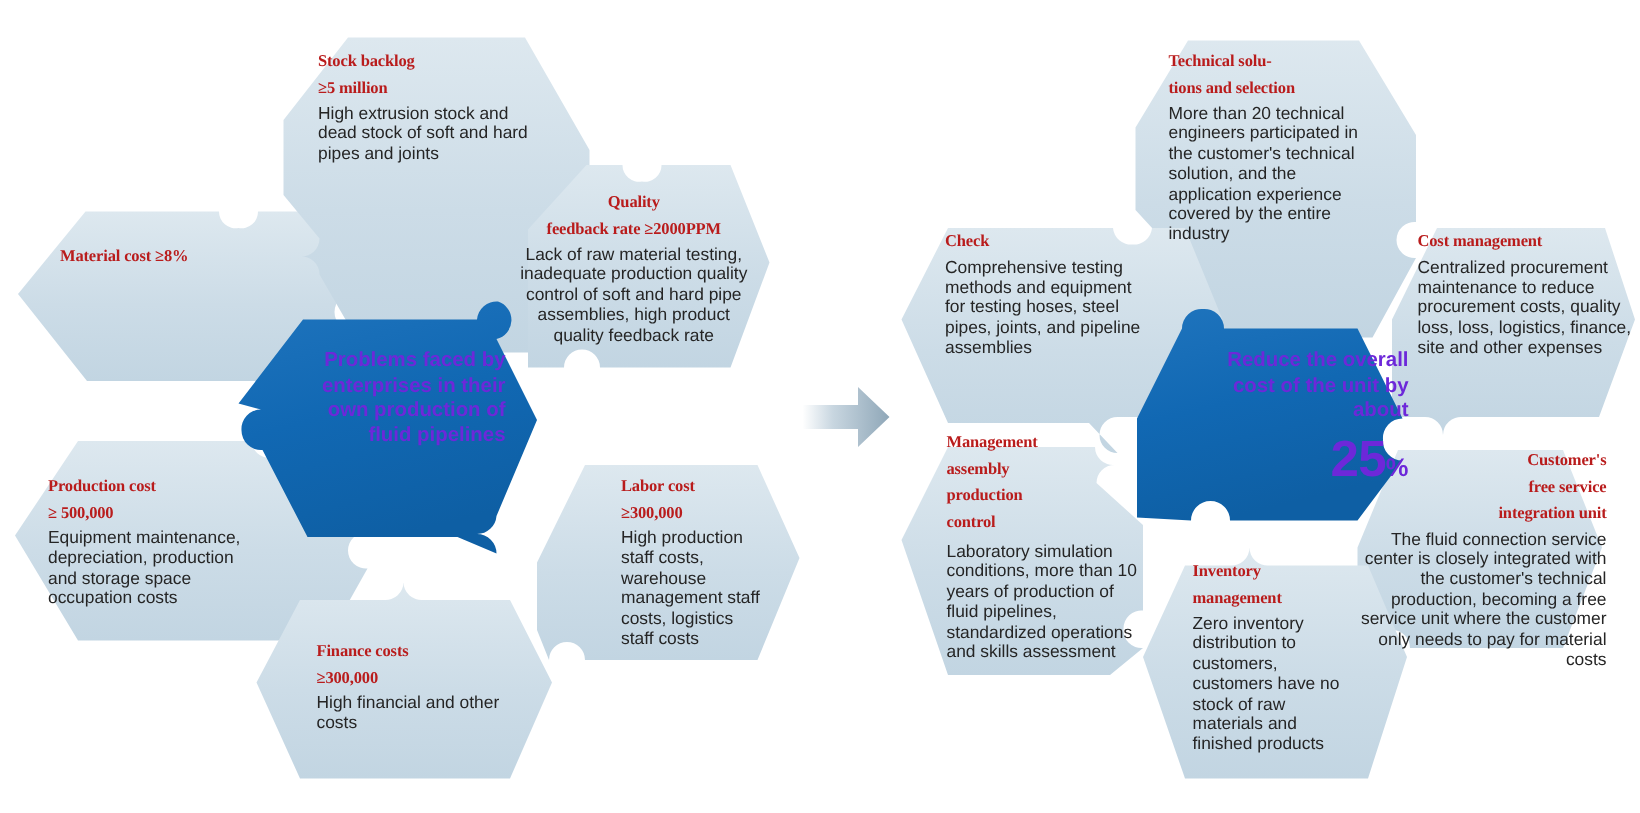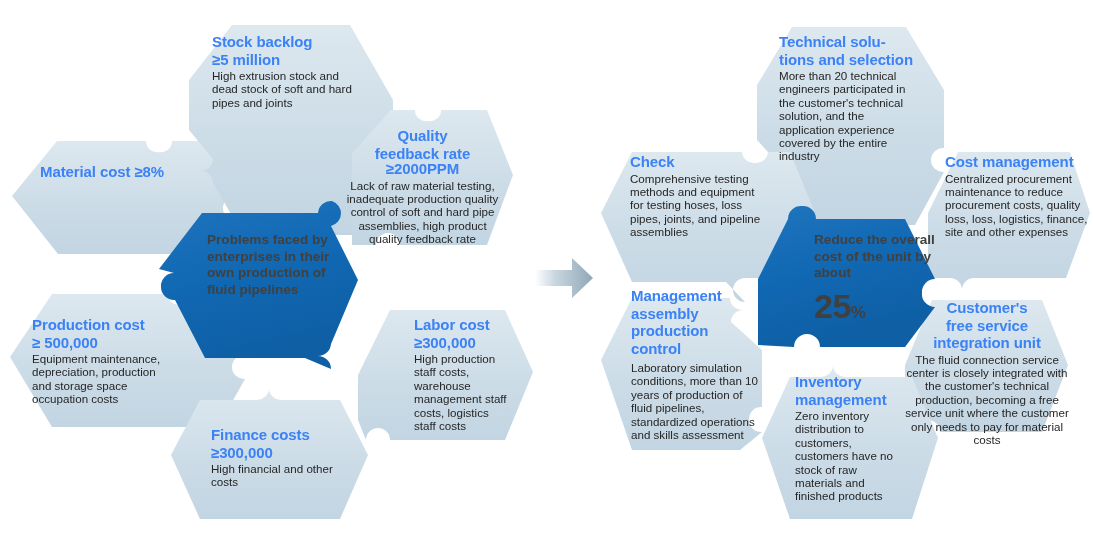--- a/index.html
+++ b/index.html
@@ -1,26 +1,26 @@
 <!DOCTYPE html>
 <html><head>
 <meta charset="utf-8">
 <style>
   html,body{margin:0;padding:0;background:#ffffff;}
   body{width:1093px;height:542px;overflow:hidden;
        font-family:"Liberation Sans","DejaVu Sans",sans-serif;}
   #stage{position:relative;width:1093px;height:542px;background:#fff;}
   #hexlayer{position:absolute;left:0;top:0;width:1093px;height:542px;}
   .txt{position:absolute;box-sizing:border-box;}
-  .hd{color:#3b82f6;font-weight:bold;font-size:15px;line-height:15.5px;
-      margin:0 0 2px 0;letter-spacing:-0.1px;}
+  .hd{color:#b91c1c;font-weight:bold;font-size:11px;line-height:15.5px;
+      margin:0 0 2px 0;letter-spacing:-0.1px;font-family:Liberation Serif, serif;}
   .bd{color:#252525;font-size:11.6px;line-height:13.4px;margin:0;}
   .ctr{text-align:center;}
   .lft{text-align:left;}
-  .core{position:absolute;box-sizing:border-box;color:#404040;}
+  .core{position:absolute;box-sizing:border-box;color:#6d28d9;text-align:right;}
   .core .ct{font-weight:bold;font-size:13.6px;line-height:16.5px;}
   .core .big{font-weight:bold;font-size:34px;line-height:36px;letter-spacing:-0.5px;}
   .core .pct{font-size:17px;font-weight:bold;}
 </style>
 </head>
 <body>
 
 <div id="stage">
 
   <svg id="hexlayer" viewBox="0 0 1093 542">
@@ -207,37 +207,37 @@
   </div>
 
   <div class="txt lft" style="left:779px;top:34px;width:143px;">
     <p class="hd">Technical solu-</p>
     <p class="hd">tions and selection</p>
     <p class="bd">More than 20 technical engineers participated in the customer's technical solution, and the application experience covered by the entire industry</p>
   </div>
 
   <div class="txt lft" style="left:630px;top:154px;width:140px;">
     <p class="hd">Check</p>
-    <p class="bd">Comprehensive testing methods and equipment for testing hoses, loss pipes, joints, and pipeline assemblies</p>
+    <p class="bd">Comprehensive testing methods and equipment for testing hoses, steel pipes, joints, and pipeline assemblies</p>
   </div>
 
   <div class="txt lft" style="left:945px;top:154px;width:144px;">
     <p class="hd">Cost management</p>
     <p class="bd">Centralized procurement maintenance to reduce procurement costs, quality loss, loss, logistics, finance, site and other expenses</p>
   </div>
 
   <div class="txt lft" style="left:631px;top:288px;width:135px;">
     <p class="hd">Management</p>
     <p class="hd">assembly</p>
     <p class="hd">production</p>
     <p class="hd">control</p>
     <p class="bd" style="margin-top:5px;">Laboratory simulation conditions, more than 10 years of production of fluid pipelines, standardized operations and skills assessment</p>
   </div>
 
-  <div class="txt ctr" style="left:903px;top:300px;width:168px;">
+  <div class="txt ctr" style="left:903px;top:300px;width:168px;text-align:right;">
     <p class="hd">Customer's</p>
     <p class="hd">free service</p>
     <p class="hd">integration unit</p>
     <p class="bd">The fluid connection service center is closely integrated with the customer's technical production, becoming a free service unit where the customer only needs to pay for material costs</p>
   </div>
 
   <div class="txt lft" style="left:795px;top:374px;width:104px;">
     <p class="hd">Inventory</p>
     <p class="hd">management</p>
     <p class="bd">Zero inventory distribution to customers, customers have no stock of raw materials and finished products</p>

